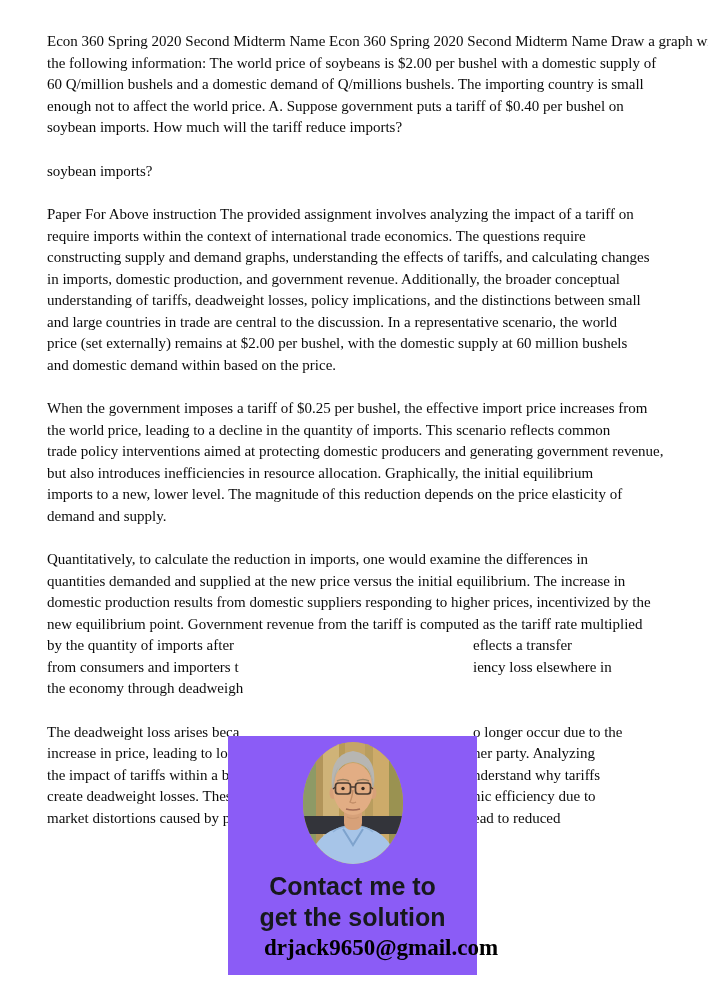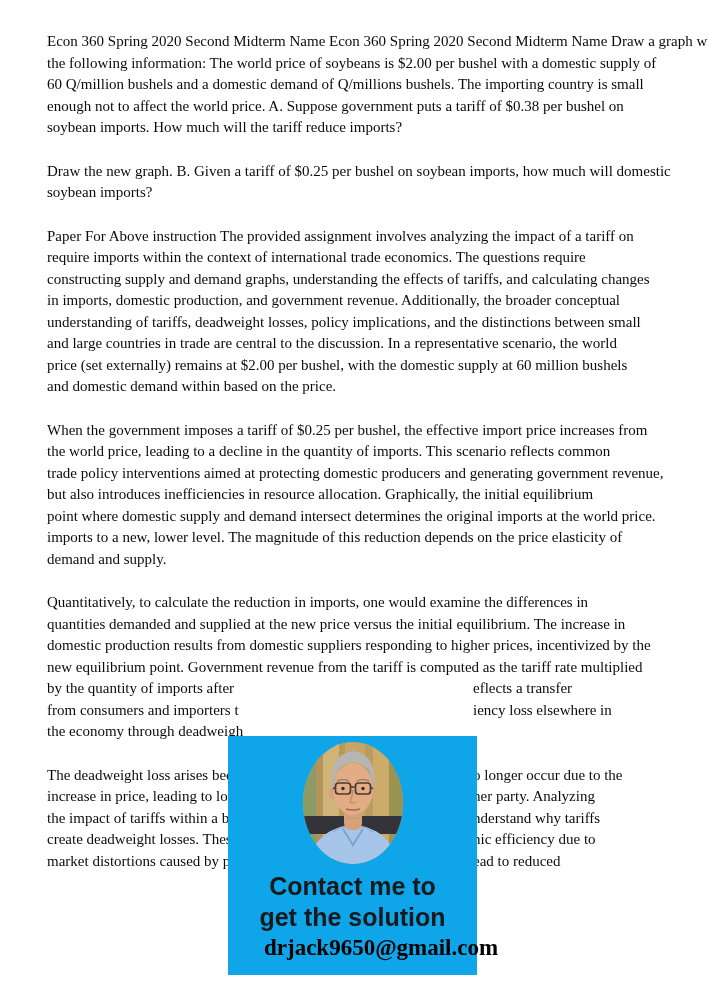--- a/index.html
+++ b/index.html
@@ -60,43 +60,41 @@
   }
 </style>
 </head>
 <body style="background: rgb(255, 255, 255);">
 
 <div class="doc" style="color: rgb(11, 11, 11);">
     <div class="paragraph">
       <div class="line">Econ 360 Spring 2020 Second Midterm Name Econ 360 Spring 2020 Second Midterm Name Draw a graph with</div>
       <div class="line">the following information: The world price of soybeans is $2.00 per bushel with a domestic supply of</div>
       <div class="line">60 Q/million bushels and a domestic demand of Q/millions bushels. The importing country is small</div>
-      <div class="line">enough not to affect the world price. A. Suppose government puts a tariff of $0.38 per bushel on</div>
+      <div class="line">enough not to affect the world price. A. Suppose government puts a tariff of $0.40 per bushel on</div>
       <div class="line">soybean imports. How much will the tariff reduce imports?</div>
     </div>
     <div class="paragraph">
-      <div class="line">Draw the new graph. B. Given a tariff of $0.25 per bushel on soybean imports, how much will domestic</div>
       <div class="line">soybean imports?</div>
     </div>
     <div class="paragraph">
       <div class="line">Paper For Above instruction The provided assignment involves analyzing the impact of a tariff on</div>
       <div class="line">require imports within the context of international trade economics. The questions require</div>
       <div class="line">constructing supply and demand graphs, understanding the effects of tariffs, and calculating changes</div>
       <div class="line">in imports, domestic production, and government revenue. Additionally, the broader conceptual</div>
       <div class="line">understanding of tariffs, deadweight losses, policy implications, and the distinctions between small</div>
       <div class="line">and large countries in trade are central to the discussion. In a representative scenario, the world</div>
       <div class="line">price (set externally) remains at $2.00 per bushel, with the domestic supply at 60 million bushels</div>
       <div class="line">and domestic demand within based on the price.</div>
     </div>
     <div class="paragraph">
       <div class="line">When the government imposes a tariff of $0.25 per bushel, the effective import price increases from</div>
       <div class="line">the world price, leading to a decline in the quantity of imports. This scenario reflects common</div>
       <div class="line">trade policy interventions aimed at protecting domestic producers and generating government revenue,</div>
       <div class="line">but also introduces inefficiencies in resource allocation. Graphically, the initial equilibrium</div>
-      <div class="line">point where domestic supply and demand intersect determines the original imports at the world price.</div>
       <div class="line">imports to a new, lower level. The magnitude of this reduction depends on the price elasticity of</div>
       <div class="line">demand and supply.</div>
     </div>
     <div class="paragraph">
       <div class="line">Quantitatively, to calculate the reduction in imports, one would examine the differences in</div>
       <div class="line">quantities demanded and supplied at the new price versus the initial equilibrium. The increase in</div>
       <div class="line">domestic production results from domestic suppliers responding to higher prices, incentivized by the</div>
       <div class="line">new equilibrium point. Government revenue from the tariff is computed as the tariff rate multiplied</div>
       <div class="line"><span class="frag-left">by the quantity of imports after</span><span class="frag-right">eflects a transfer</span></div>
       <div class="line"><span class="frag-left">from consumers and importers t</span><span class="frag-right">iency loss elsewhere in</span></div>
@@ -104,21 +102,21 @@
     </div>
     <div class="paragraph">
       <div class="line"><span class="frag-left">The deadweight loss arises beca</span><span class="frag-right">o longer occur due to the</span></div>
       <div class="line"><span class="frag-left">increase in price, leading to lost</span><span class="frag-right">her party. Analyzing</span></div>
       <div class="line"><span class="frag-left">the impact of tariffs within a bro</span><span class="frag-right">nderstand why tariffs</span></div>
       <div class="line"><span class="frag-left">create deadweight losses. These</span><span class="frag-right">nic efficiency due to</span></div>
       <div class="line"><span class="frag-left">market distortions caused by pro</span><span class="frag-right">ead to reduced</span></div>
     </div>
   </div>
 
-<div class="overlay-box" style="background: #0ea5e9; text-align: center;">
+<div class="overlay-box" style="background: #8b5cf6; text-align: center;">
   <svg class="portrait" viewBox="0 0 100 122" xmlns="http://www.w3.org/2000/svg" aria-hidden="true">
     <defs>
       <clipPath id="ovalClip">
           <ellipse cx="50" cy="61" rx="50" ry="61"></ellipse>
         </clipPath>
     </defs>
     <g clip-path="url(#ovalClip)">
 
       <rect x="0" y="0" width="100" height="122" fill="#c5a568"></rect>
       <rect x="0" y="0" width="13" height="122" fill="#8d9a66"></rect>

